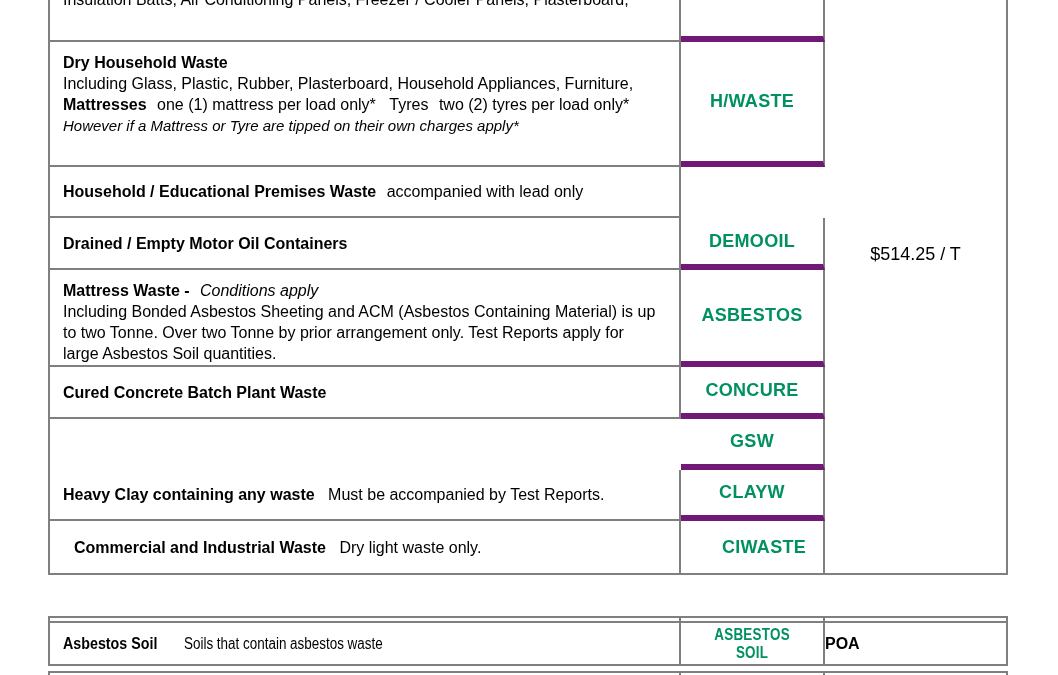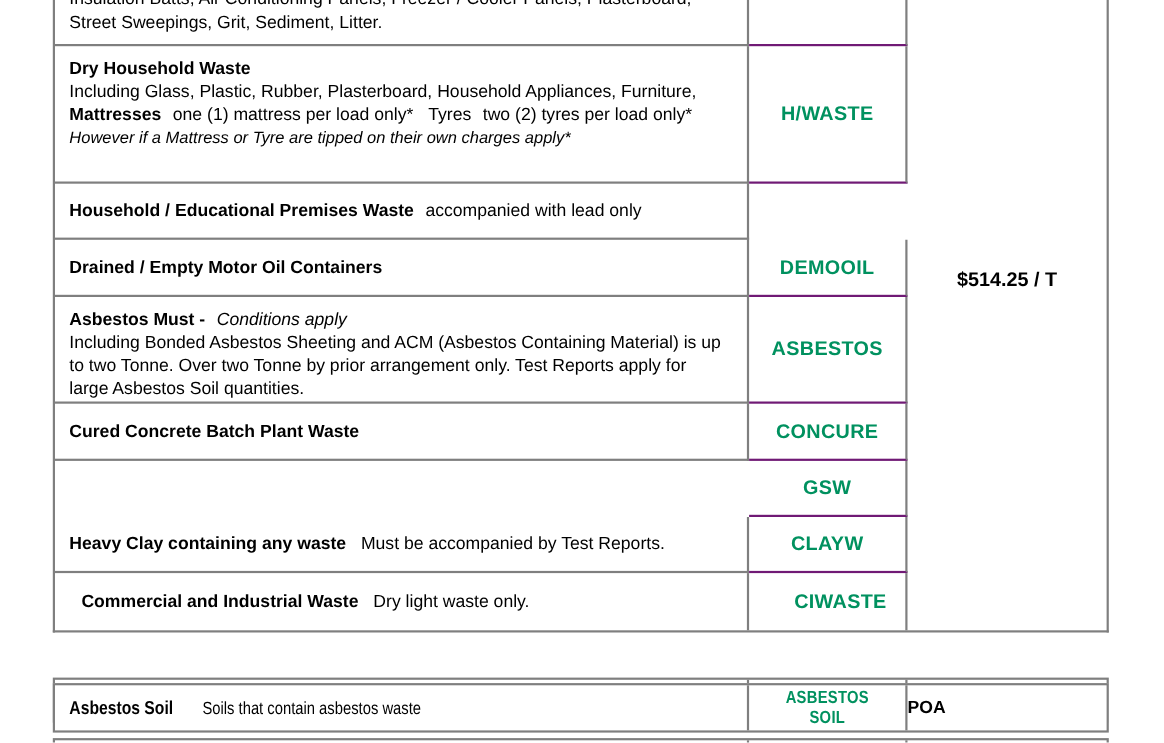--- a/index.html
+++ b/index.html
@@ -34,21 +34,21 @@
     grid-column: 1;
     border-right: 2px solid #7f7f7f;
     border-bottom: 2px solid #7f7f7f;
     padding: 0 14px 0 13px;
     font-size: 16px;
     line-height: 21px;
   }
   .code-cell {
     grid-column: 2;
     border-right: 2px solid #7f7f7f;
-    border-bottom: 2px solid #701a75;
+    border-bottom: 6px solid #701a75;
     display: flex; align-items: center; justify-content: center;
     text-align: center;
   }
   .no-bb { border-bottom: none; padding-left: 24px; }
   .v-center { display: flex; flex-direction: column; justify-content: center; }
   .pt { padding-top: 10px; }
   .pt13 { padding-top: 13px; }
 
   .bold { font-weight: 700; }
   .ital { font-style: italic; }
@@ -65,21 +65,21 @@
 
   .price-merged {
     grid-column: 3;
     grid-row: 1 / span 9;
     position: relative;
   }
   .price-merged .price-text {
     position: absolute;
     top: 268px; left: 0; right: 0;
     text-align: center;
-    font-weight: 700;
+    font-weight: 400;
     font-size: 18px;
   }
 
   
   .block-row {
     border: 2px solid #7f7f7f;
     display: grid;
     grid-template-columns: 631px 144px 181px;
   }
   .block-b { top: 577px; height: 41px; margin-top: 39px; }
@@ -99,21 +99,20 @@
 </style>
 </head>
 <body>
 
 <div class="page">
 
   <div class="block block-a">
 
     <div class="cell desc pt13">
       <div>Insulation Batts, Air Conditioning Panels, Freezer / Cooler Panels, Plasterboard,</div>
-      <div>Street Sweepings, Grit, Sediment, Litter.</div>
     </div>
     <div class="cell code-cell">
       
     </div>
 
     <div class="cell desc pt">
       <div class="bold">Dry Household Waste</div>
       <div>Including Glass, Plastic, Rubber, Plasterboard, Household Appliances, Furniture,</div>
       <div>
         <span class="bold">Mattresses</span>
@@ -136,21 +135,21 @@
 
     <div class="cell desc v-center">
       <div class="bold">Drained / Empty Motor Oil Containers</div>
     </div>
     <div class="cell code-cell">
       <span class="code">DEMOOIL</span>
     </div>
 
     <div class="cell desc pt">
       <div>
-        <span class="bold">Asbestos Must -</span>
+        <span class="bold">Mattress Waste -</span>
         <span class="ital rest-tight">Conditions apply</span>
       </div>
       <div>Including Bonded Asbestos Sheeting and ACM (Asbestos Containing Material) is up</div>
       <div>to two Tonne. Over two Tonne by prior arrangement only. Test Reports apply for</div>
       <div>large Asbestos Soil quantities.</div>
     </div>
     <div class="cell code-cell">
       <span class="code">ASBESTOS</span>
     </div>
 

